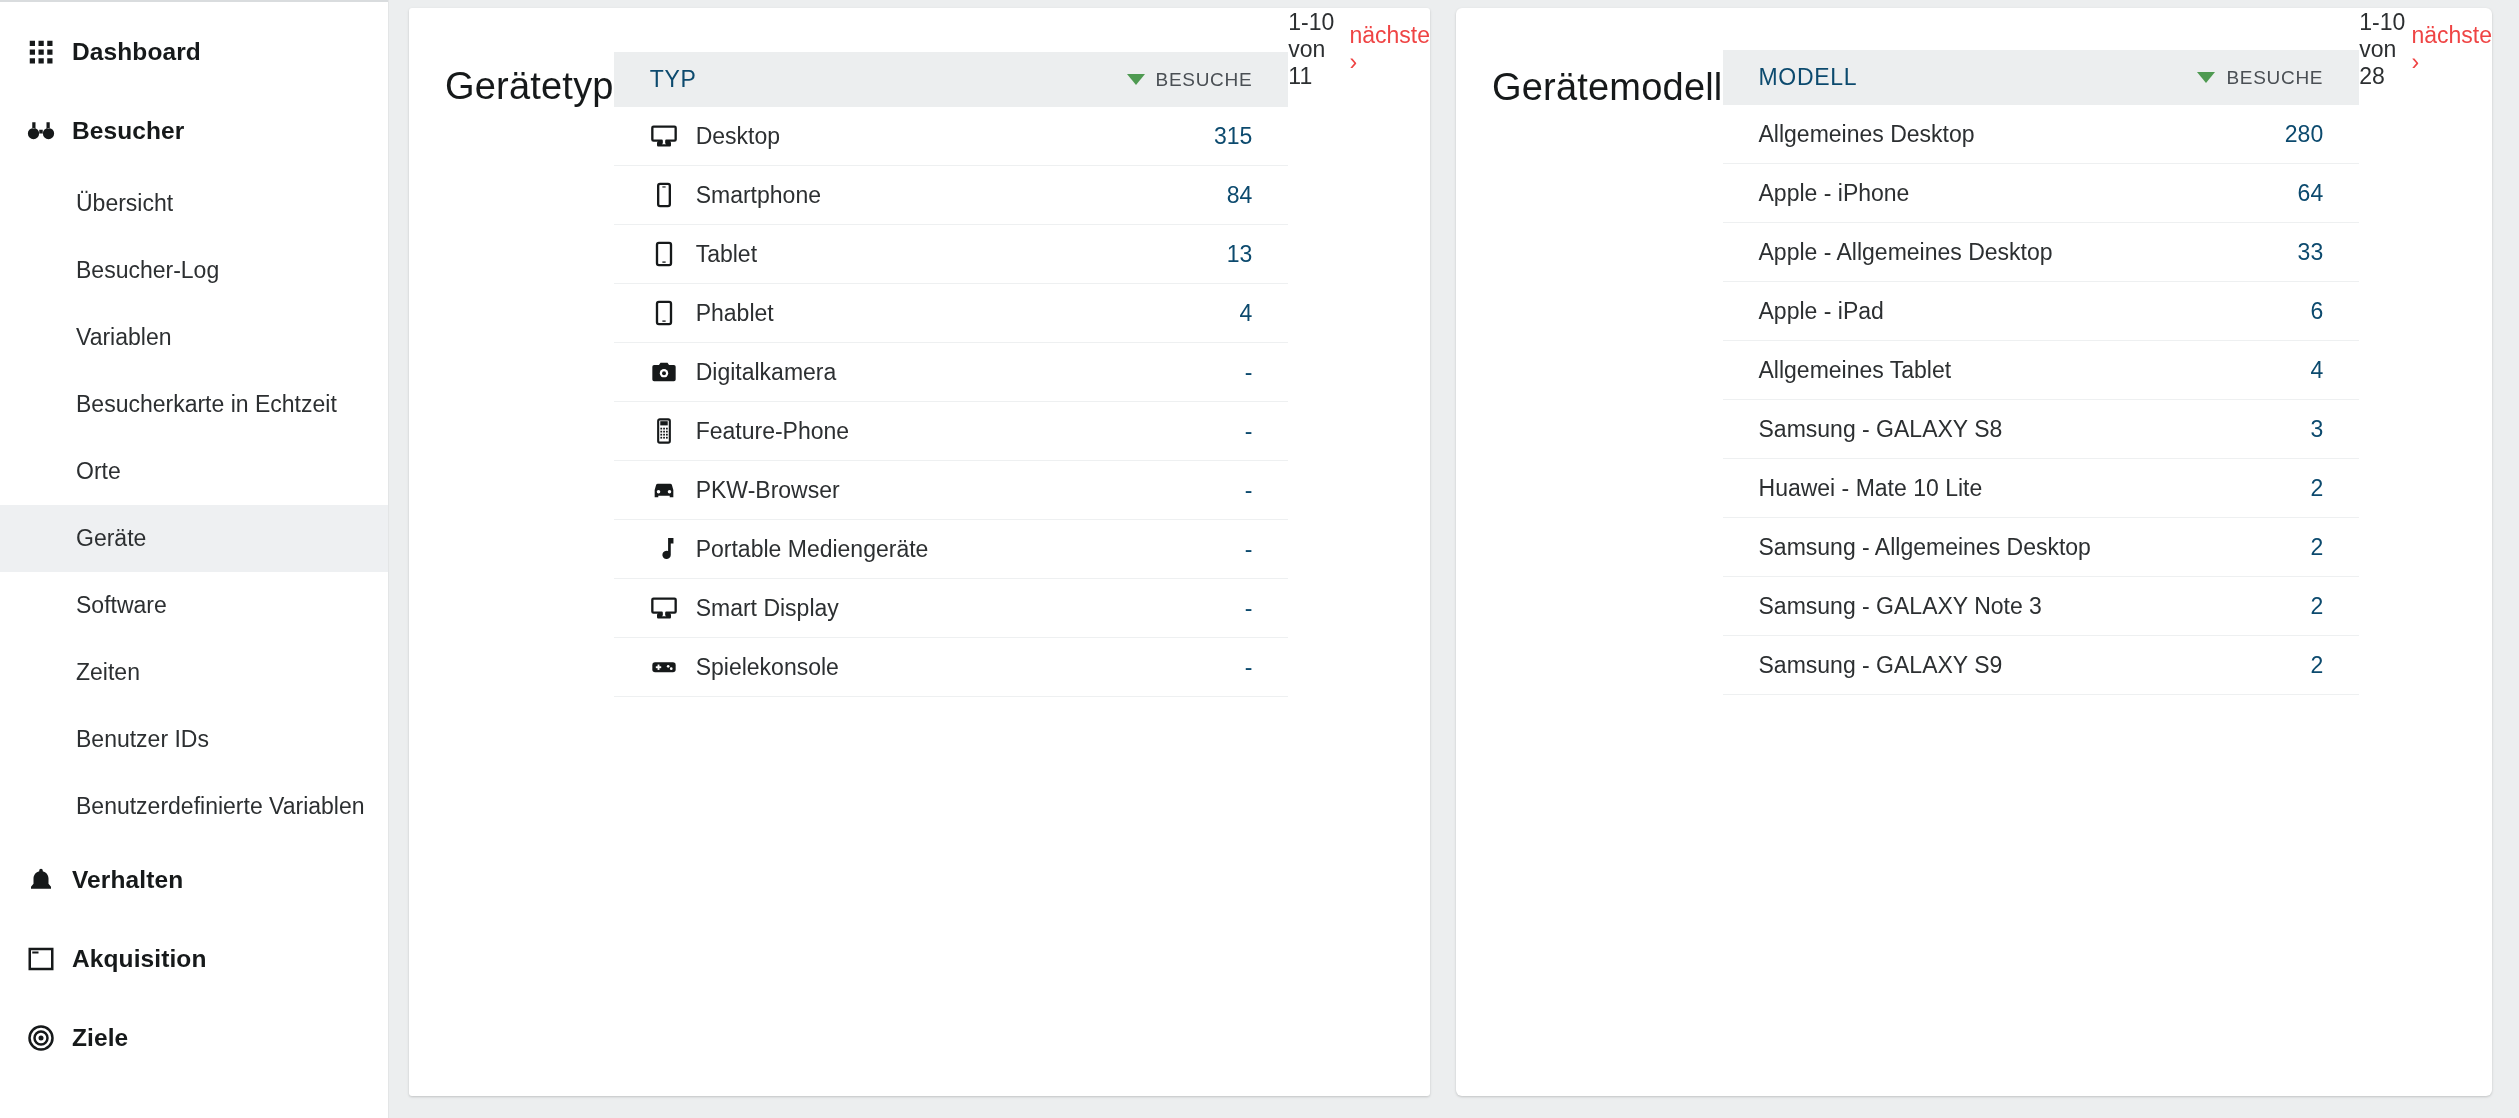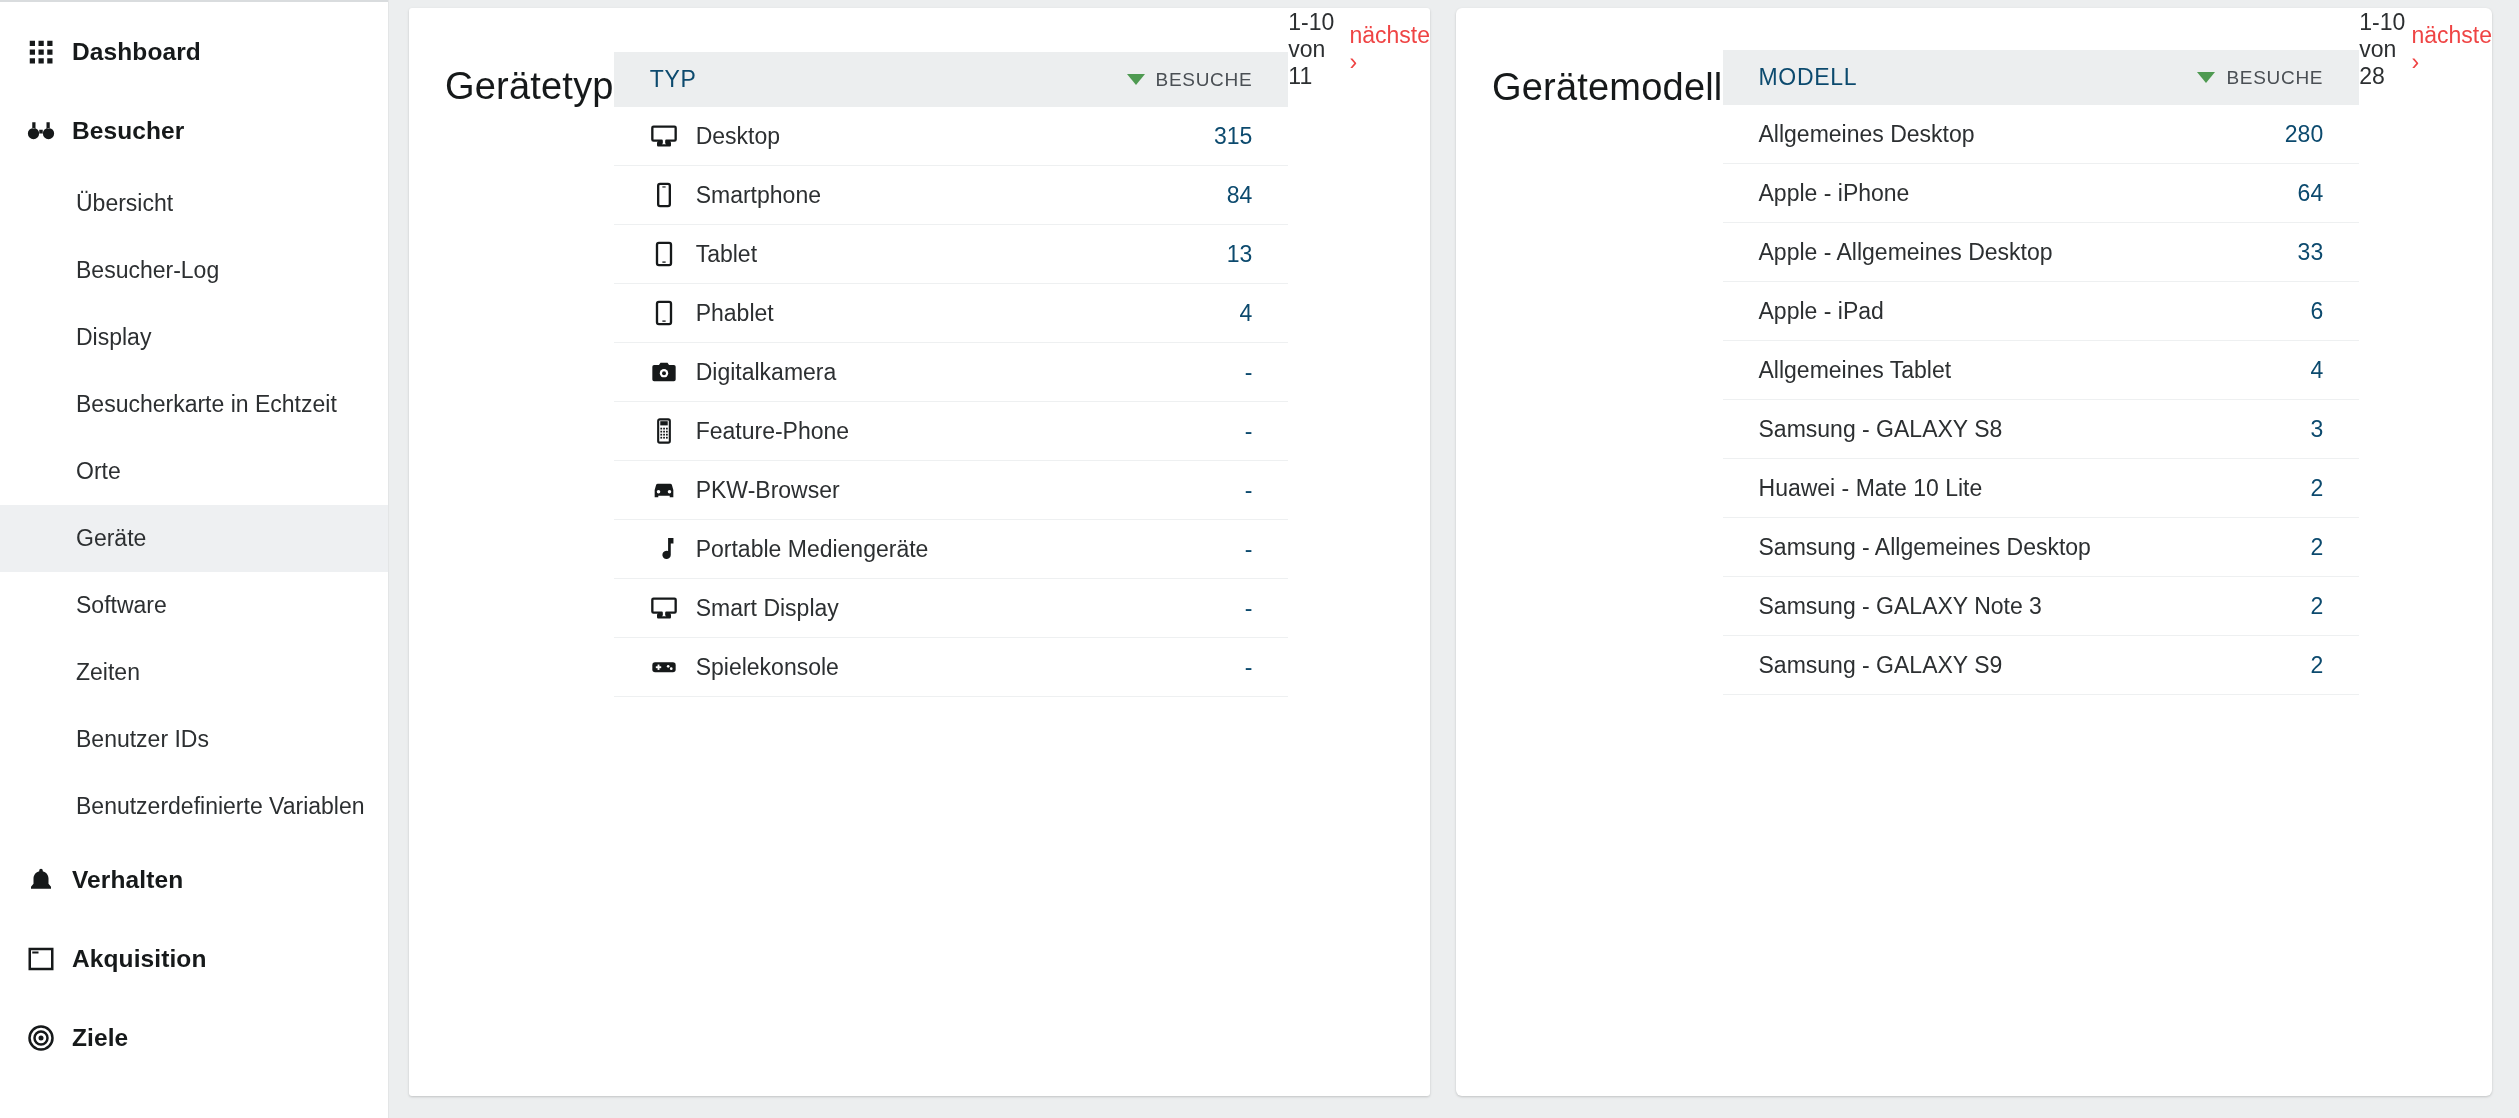--- a/index.html
+++ b/index.html
@@ -209,21 +209,21 @@
             </span>
             <span class="lbl">Besucher</span>
           </div>
           <div class="nav-sub">
             <span>Übersicht</span>
           </div>
           <div class="nav-sub">
             <span>Besucher-Log</span>
           </div>
           <div class="nav-sub">
-            <span>Display</span>
+            <span>Variablen</span>
           </div>
           <div class="nav-sub multiline">
             <span>Besucherkarte in Echtzeit</span>
           </div>
           <div class="nav-sub">
             <span>Orte</span>
           </div>
           <div class="nav-sub active">
             <span>Geräte</span>
           </div>

